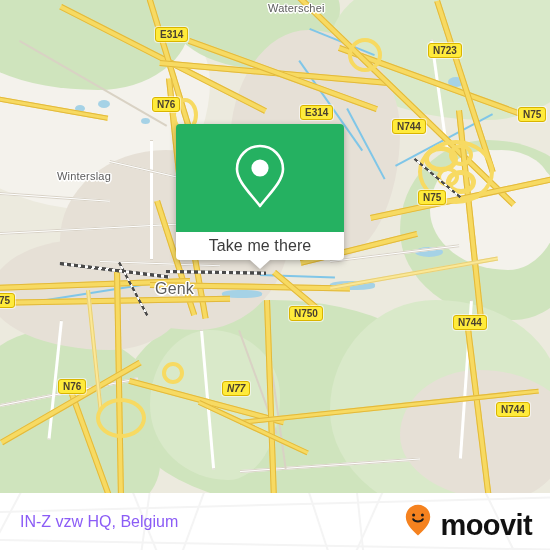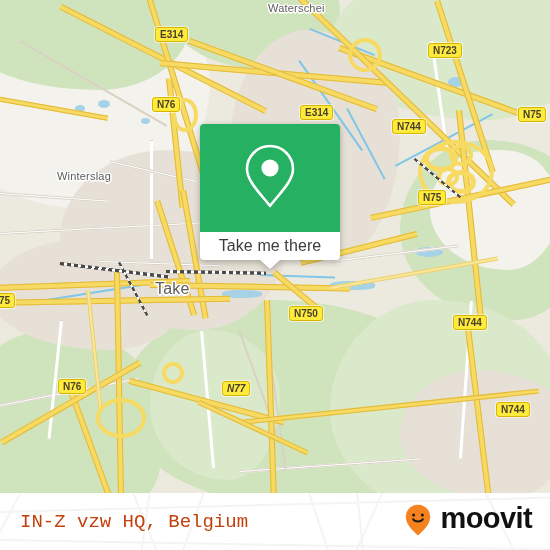--- a/index.html
+++ b/index.html
@@ -51,21 +51,21 @@
   }
 
   
   .attrib{
     position:absolute;left:0;top:471px;height:20px;line-height:20px;
     background:rgba(255,255,248,.80);
     color:#3a3a3a;font-size:12px;padding:0 8px 0 9px;white-space:nowrap;
   }
 
   
-  .popup{position:absolute;left:200px;top:124px;width:140px;
+  .popup{position:absolute;left:176px;top:124px;width:168px;
     filter:drop-shadow(0 2px 3px rgba(0,0,0,.28));}
   .popup-head{
     height:108px;background:#25b161;border-radius:4px 4px 0 0;
     display:flex;align-items:center;justify-content:center;
   }
   .popup-body{
     height:28px;background:#fff;border-radius:0 0 4px 4px;
     display:flex;align-items:center;justify-content:center;
   }
   .popup-label{color:#3c3c3c;font-size:16px;letter-spacing:.1px;}
@@ -76,24 +76,24 @@
   }
 
   
   .footer{
     position:absolute;left:0;top:493px;width:550px;height:57px;background:#ffffff;
     overflow:hidden;
   }
   .wm{position:absolute;background:#f4f4f4;transform-origin:0 0;}
   .footer-title{
     position:absolute;left:20px;top:50%;transform:translateY(-50%);
-    color:#c2410c;font-size:19px;white-space:nowrap;font-family:Liberation Mono, monospace;
+    color:#8b5cf6;font-size:16px;white-space:nowrap;
   }
   .brand{position:absolute;right:18px;top:50%;transform:translateY(-50%);
-    display:flex;align-items:flex-start;gap:10px;}
+    display:flex;align-items:flex-end;gap:10px;}
   .brand-word{color:#111;font-size:29px;font-weight:bold;letter-spacing:-.6px;line-height:29px;}
 </style>
 </head>
 <body>
 
 <div id="app">
 
   <div class="map">
 
     <div class="lc pale" style="left:-70px;top:-20px;width:280px;height:230px;"></div>
@@ -201,21 +201,21 @@
       <div class="shield" style="left:289px;top:306px;">N750</div>
       <div class="shield" style="left:453px;top:315px;">N744</div>
       <div class="shield" style="left:58px;top:379px;">N76</div>
       <div class="shield" style="left:222px;top:381px;font-style:italic;">N77</div>
       <div class="shield" style="left:496px;top:402px;">N744</div>
     </div>
 
     <div>
       <div class="place" style="left:268px;top:2px;">Waterschei</div>
       <div class="place" style="left:57px;top:170px;text-align:center;">Winterslag</div>
-      <div class="place" style="left:155px;top:280px;font-size:16px;">Take</div>
+      <div class="place" style="left:155px;top:280px;font-size:16px;">Genk</div>
     </div>
 
   </div>
 
   <div class="popup">
     <div class="popup-head">
       <span>
         <svg width="54" height="66" viewBox="0 0 54 66" aria-hidden="true">
           <path d="M27 3 C14.3 3 4 13.3 4 26 C4 38 17 50 27 63 C37 50 50 38 50 26 C50 13.3 39.7 3 27 3 Z" fill="none" stroke="#ffffff" stroke-width="2.6" stroke-linejoin="round"></path>
           <circle cx="27" cy="25" r="8.6" fill="#ffffff"></circle>

